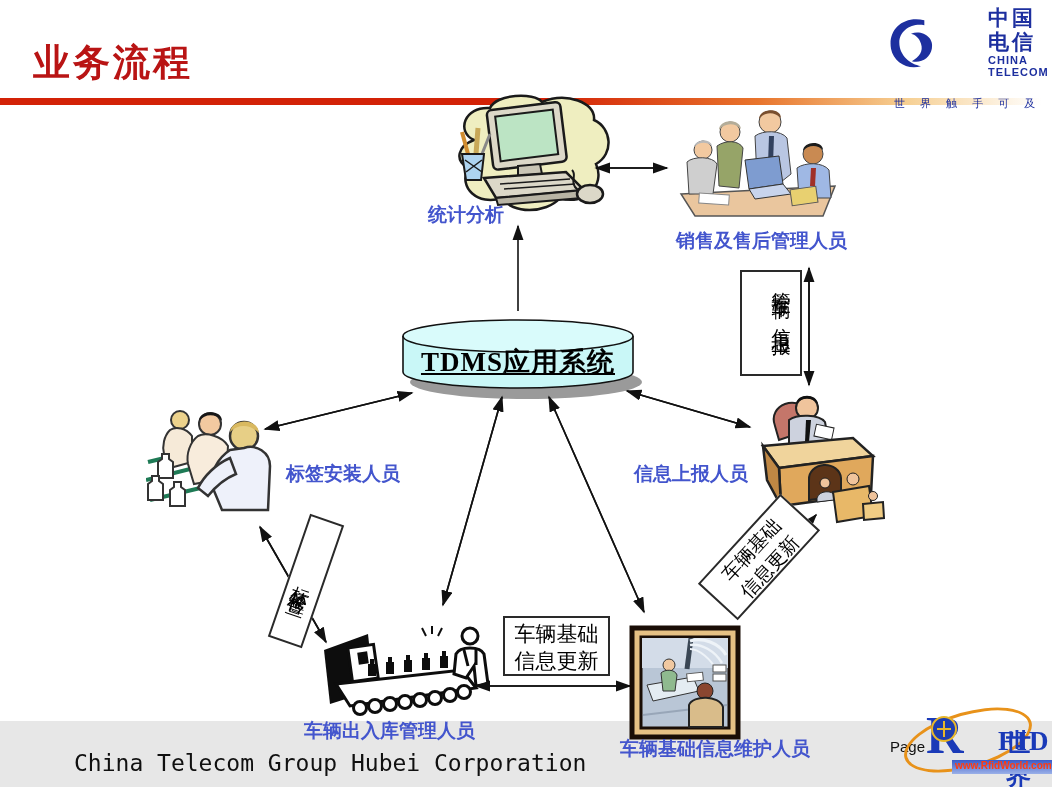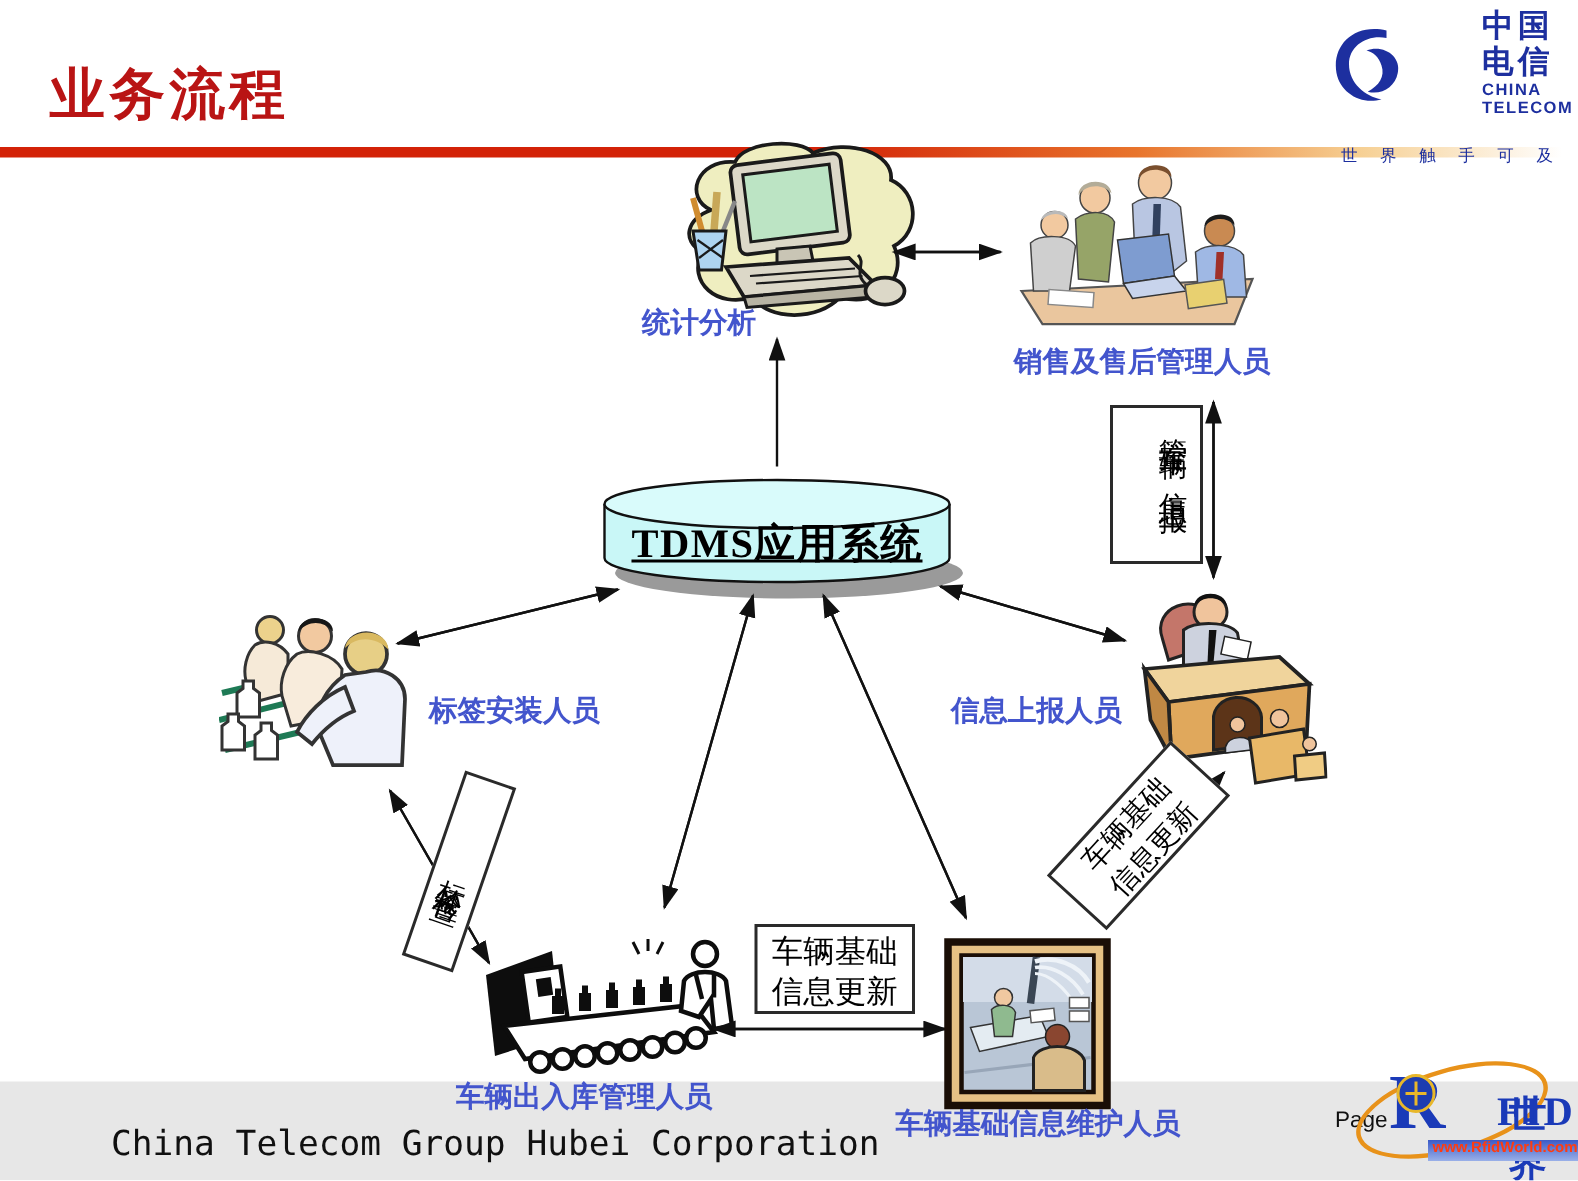--- a/index.html
+++ b/index.html
@@ -239,21 +239,21 @@
     <path d="M18,60 L64,52 L70,66 L24,76 Z" fill="#e4ecf2" stroke="#333"></path>
     <circle cx="40" cy="40" r="6" fill="#f0c8a0" stroke="#333"></circle>
     <path d="M32,48 C36,44 46,44 48,50 L46,66 L34,66 Z" fill="#8fba8f" stroke="#333"></path>
     <rect x="58" y="48" width="16" height="8" fill="#ffffff" stroke="#555" transform="rotate(-6 66 52)"></rect>
     <rect x="84" y="40" width="13" height="7" fill="#ffffff" stroke="#555"></rect>
     <rect x="84" y="49" width="13" height="7" fill="#ffffff" stroke="#555"></rect>
     <line x1="14" y1="90" x2="98" y2="80" stroke="#98a6b8" stroke-width="2"></line>
     <circle cx="76" cy="66" r="8" fill="#8a4630" stroke="#222"></circle>
     <path d="M60,80 C64,70 90,70 94,82 L94,102 L60,102 Z" fill="#d9bc8a" stroke="#222" stroke-width="2"></path>
   </svg>
-  <div class="nlabel" style="left:597px;top:736px;z-index:7;">车辆基础信息维护人员</div>
+  <div class="nlabel" style="left:620px;top:736px;z-index:7;">车辆基础信息维护人员</div>
 
   <svg class="arrows" viewBox="0 0 1052 787">
     <defs>
       <marker id="ah" markerWidth="11" markerHeight="9" refX="9" refY="3.5" orient="auto">
         <path d="M0,0 L10,3.5 L0,7 Z" fill="#111"></path>
       </marker>
     </defs>
     <g stroke="#111" stroke-width="1.6">
       <line x1="596" y1="168" x2="667" y2="168" marker-end="url(#ah)"></line>
       <line x1="667" y1="168" x2="596" y2="168" marker-end="url(#ah)"></line>

